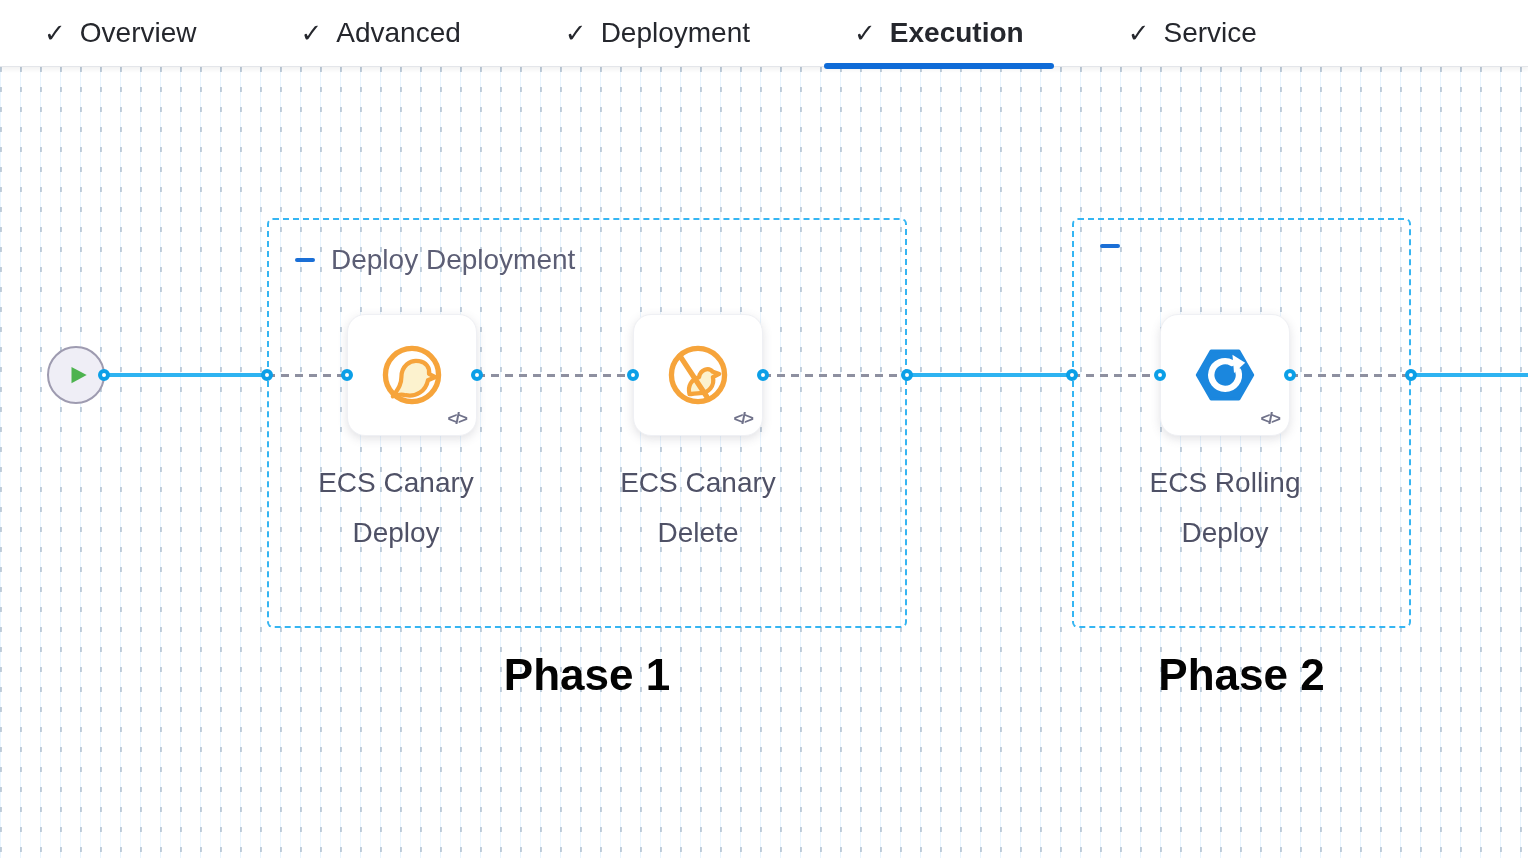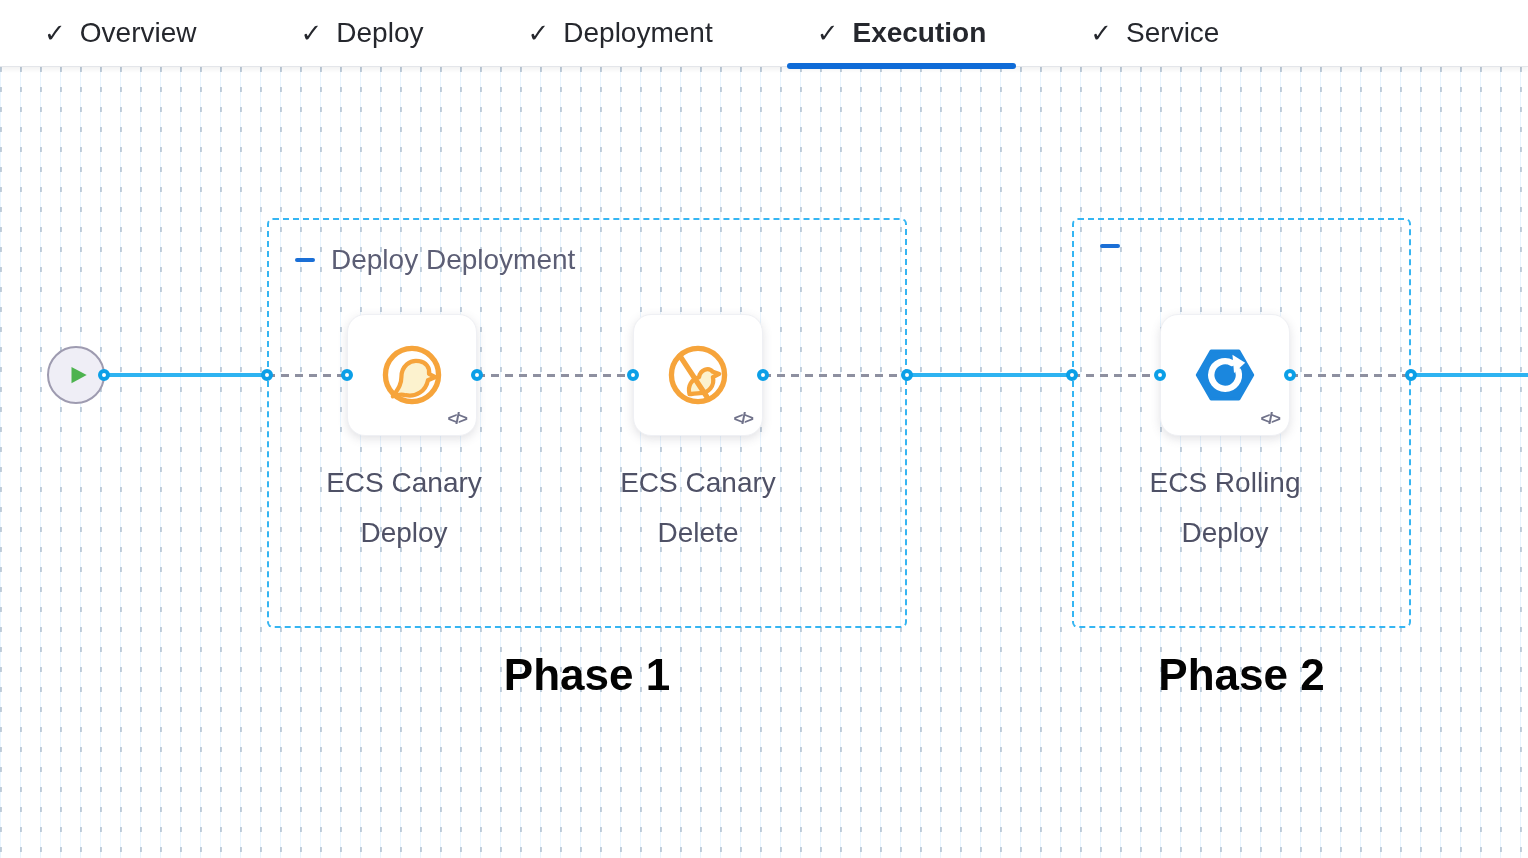--- a/index.html
+++ b/index.html
@@ -58,39 +58,39 @@
     box-shadow:0 3px 10px rgba(96,97,112,0.18); z-index:3; cursor:pointer;
     display:flex; align-items:center; justify-content:center; }
   .step-card svg.step-icon { width:68px; height:68px; }
   .code-glyph { position:absolute; right:10px; bottom:6px; font-size:17px;
     font-weight:700; color:#70728a; letter-spacing:-2px; }
   #card-1 { left:347px; } #card-2 { left:633px; } #card-3 { left:1160px; }
 
   
   .step-name { position:absolute; top:391px; width:170px; text-align:center;
     font-size:28px; line-height:50px; color:#4f5166; font-weight:500; z-index:3; }
-  #name-1 { left:319px; } #name-2 { left:613px; } #name-3 { left:1140px; }
+  #name-1 { left:311px; } #name-2 { left:613px; } #name-3 { left:1140px; }
 
   
   .phase { position:absolute; top:583px; text-align:center; font-size:44px;
     font-weight:700; color:#030303; z-index:6; }
   #phase-1 { left:267px; width:640px; }
   #phase-2 { left:1072px; width:339px; }
 </style>
 </head>
 <body>
 
 <div class="header">
   <div class="tab">
     <span class="check">✓</span>
     <span class="label">Overview</span>
   </div>
   <div class="tab">
     <span class="check">✓</span>
-    <span class="label">Deploy</span>
+    <span class="label">Advanced</span>
   </div>
   <div class="tab">
     <span class="check">✓</span>
     <span class="label">Deployment</span>
   </div>
   <div class="tab active">
     <span class="check">✓</span>
     <span class="label">Execution</span>
     <div class="underline"></div>
   </div>

